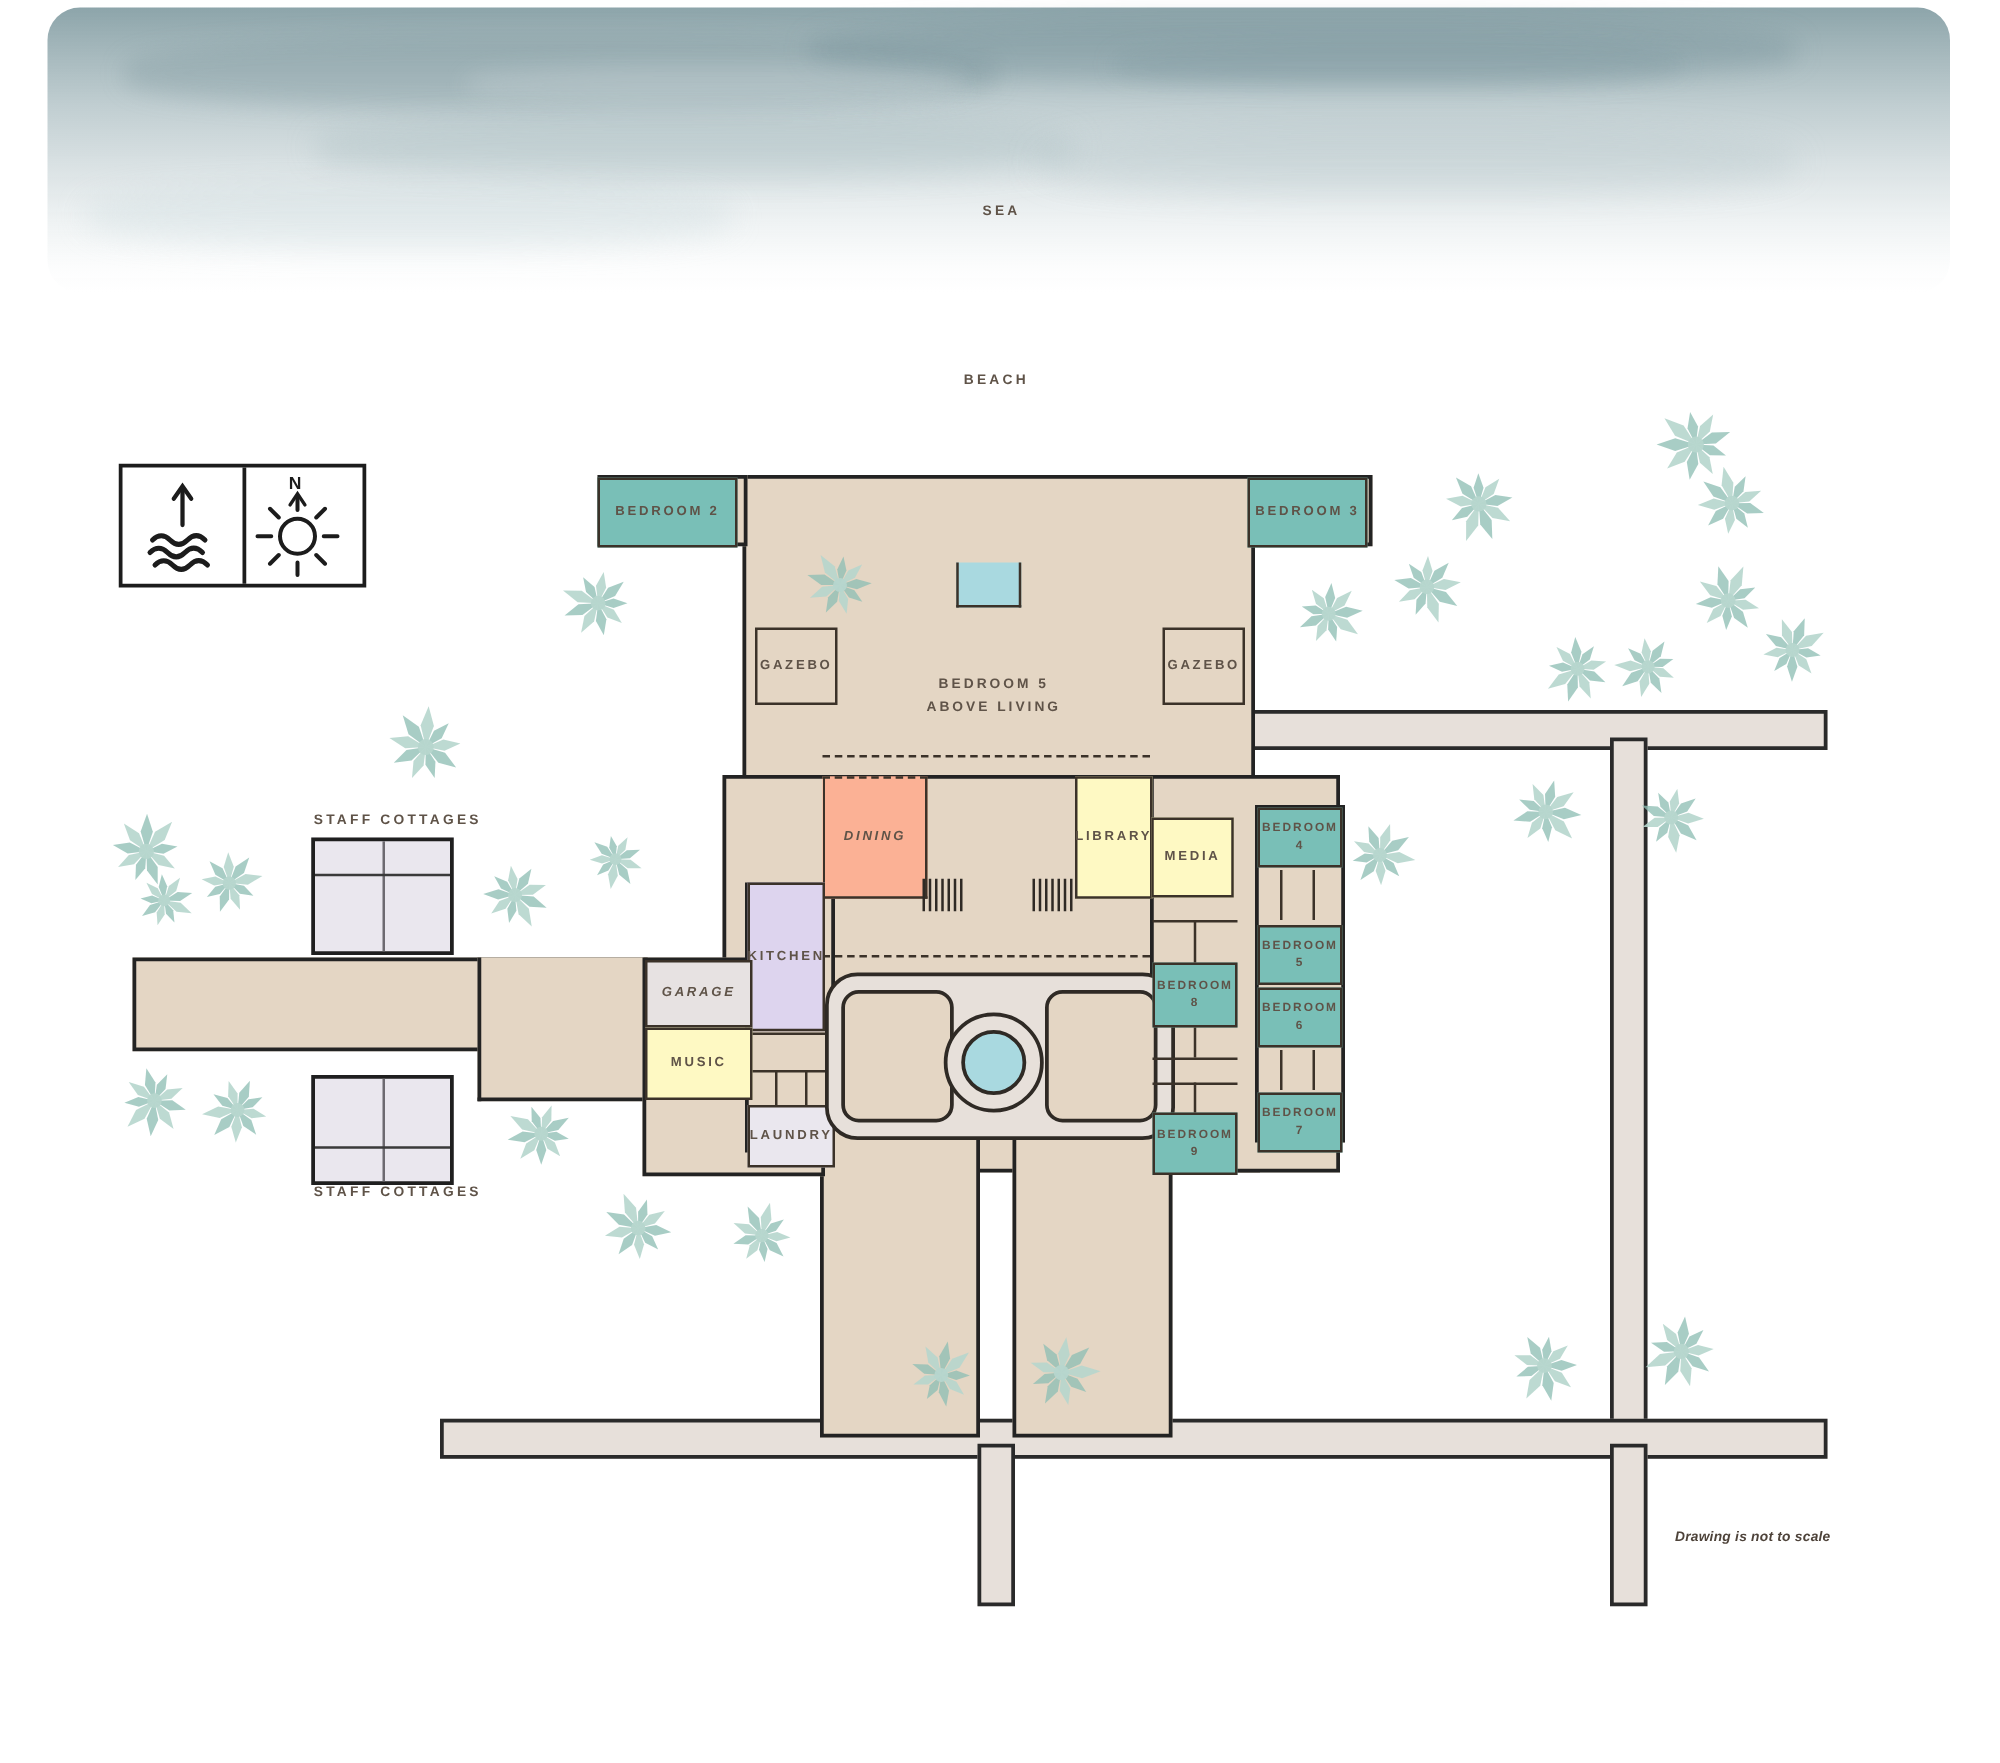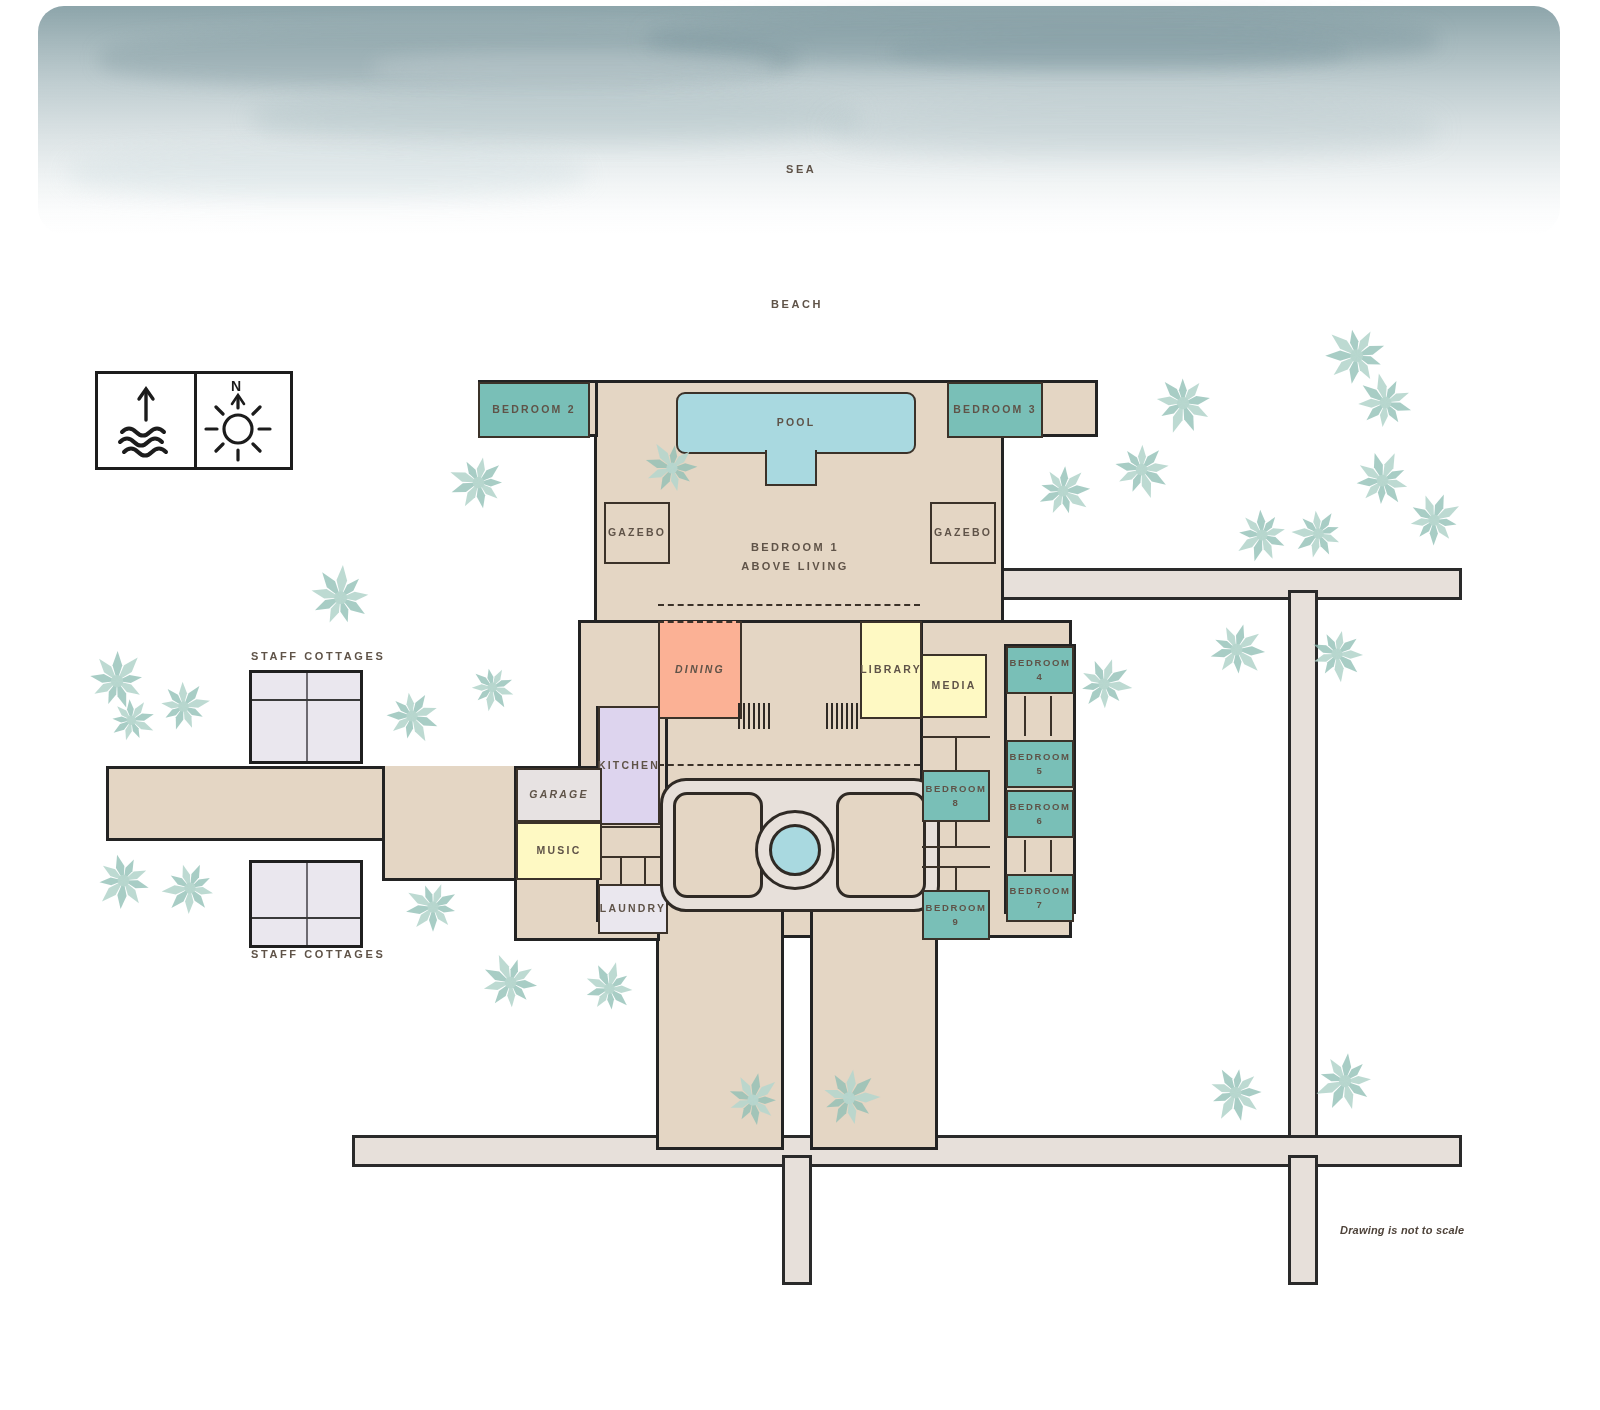--- a/index.html
+++ b/index.html
@@ -165,42 +165,39 @@
 
   <div class="shape bldg" style="left:920px;top:620px;width:152px;height:318px;"></div>
 
   <div class="shape bldg" style="left:656px;top:890px;width:128px;height:260px;"></div>
   <div class="shape bldg" style="left:810px;top:890px;width:128px;height:260px;"></div>
 
   <div class="shape bldg" style="left:514px;top:766px;width:146px;height:175px;"></div>
 
   <div class="shape bldg" style="left:596px;top:706px;width:72px;height:216px;"></div>
 
-  <div class="room pool" style="left:676px;top:392px;width:240px;height:62px;border-radius:9px;">
-    <span>POOL</span>
-  </div>
   <div class="room pool" style="left:765px;top:450px;width:52px;height:36px;border-top:none;"></div>
 
   <div class="room bed" style="left:478px;top:382px;width:112px;height:56px;">
     <span>BEDROOM 2</span>
   </div>
-  <div class="room bed" style="left:947px;top:382px;width:96px;height:56px;">
+  <div class="room bed" style="left:998px;top:382px;width:96px;height:56px;">
     <span>BEDROOM 3</span>
   </div>
 
   <div class="room plain" style="left:604px;top:502px;width:66px;height:62px;">
     <span>GAZEBO</span>
   </div>
   <div class="room plain" style="left:930px;top:502px;width:66px;height:62px;">
     <span>GAZEBO</span>
   </div>
 
   <div style="position:absolute;left:700px;top:538px;width:190px;text-align:center;
               color:#5f5348;font-size:11px;letter-spacing:2.4px;line-height:1.7;font-weight:600;">
-    <div>BEDROOM 1</div>
+    <div>BEDROOM 5</div>
     <div>ABOVE LIVING</div>
   </div>
 
   <div class="dashline" style="left:658px;top:604px;width:262px;"></div>
 
   <div class="room dining dashtop" style="left:658px;top:621px;width:84px;height:98px;">
     <span>DINING</span>
   </div>
   <div class="room soft" style="left:860px;top:621px;width:62px;height:98px;">
     <span>LIBRARY</span>

